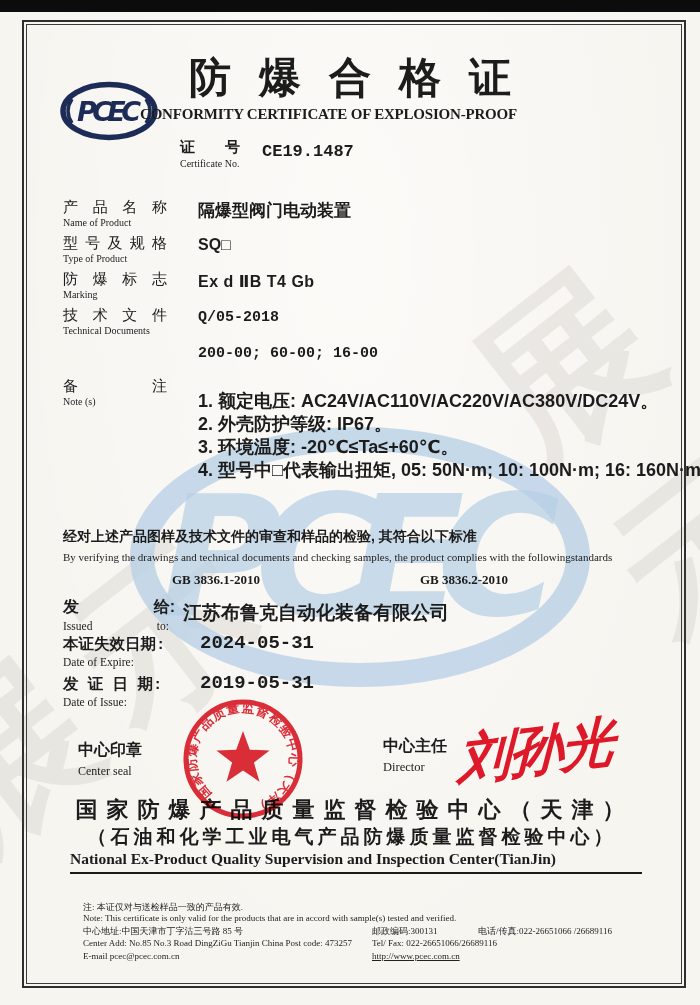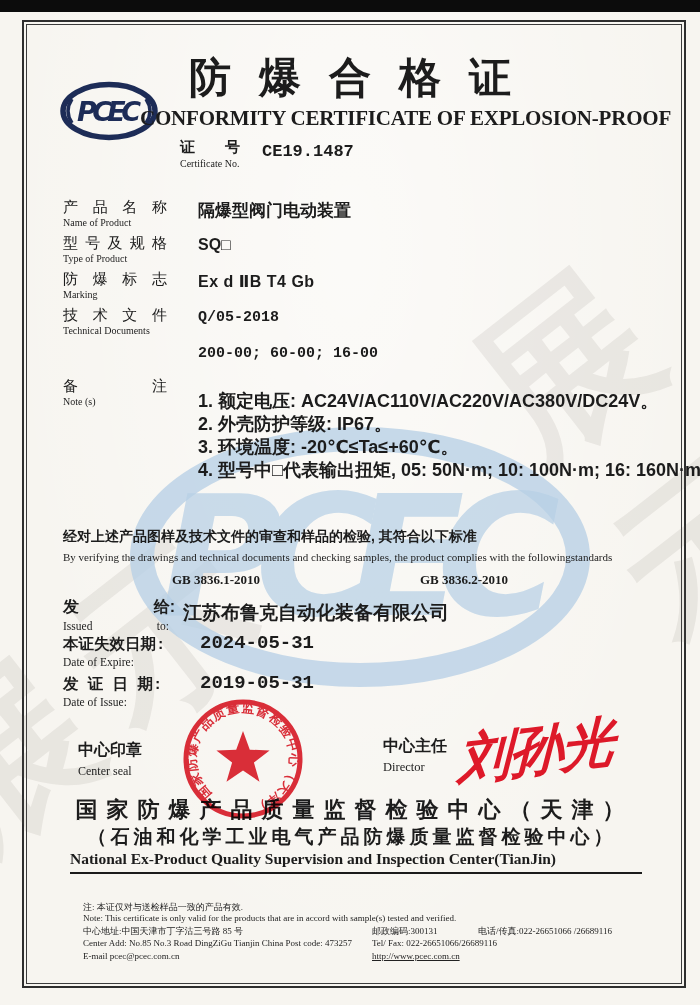--- a/index.html
+++ b/index.html
@@ -20,21 +20,21 @@
   .wm-blue{position:absolute;left:125px;top:425px;z-index:1;}
   .wm-diag{position:absolute;z-index:1;font-weight:700;color:rgba(105,100,88,0.10);
     font-size:170px;letter-spacing:30px;transform:rotate(-38deg);transform-origin:left top;}
   .wm-diag.one{left:430px;top:330px;}
   .wm-diag.two{left:-130px;top:720px;}
 
   
   .title{left:120px;top:50px;width:460px;text-align:center;font-size:42px;font-weight:700;
     letter-spacing:28px;font-family:"Liberation Serif","DejaVu Serif",serif;}
   .title span{margin-right:-28px;}
-  .subtitle{left:140px;top:106px;width:420px;text-align:center;font-size:21px;font-weight:700;
+  .subtitle{left:140px;top:106px;width:420px;text-align:left;font-size:15px;font-weight:700;
     font-family:"Liberation Serif","DejaVu Serif",serif;letter-spacing:-0.2px;}
   .certno-cn{left:180px;top:138px;width:60px;font-size:15px;font-weight:700;text-align:justify;text-align-last:justify;}
   .certno-en{left:180px;top:158px;font-size:10px;font-family:"Liberation Serif","DejaVu Serif",serif;}
   .certno-val{left:262px;top:142px;font-size:17px;font-weight:700;font-family:"Liberation Mono","DejaVu Sans Mono",monospace;}
 
   
   .flabel-cn{width:104px;font-size:15px;font-weight:400;text-align:justify;text-align-last:justify;}
   .flabel-en{font-size:10px;font-family:"Liberation Serif","DejaVu Serif",serif;white-space:nowrap;}
   .fval{font-size:16px;font-weight:700;}
   .fval.mono{font-family:"Liberation Mono","DejaVu Sans Mono",monospace;font-size:15px;}

